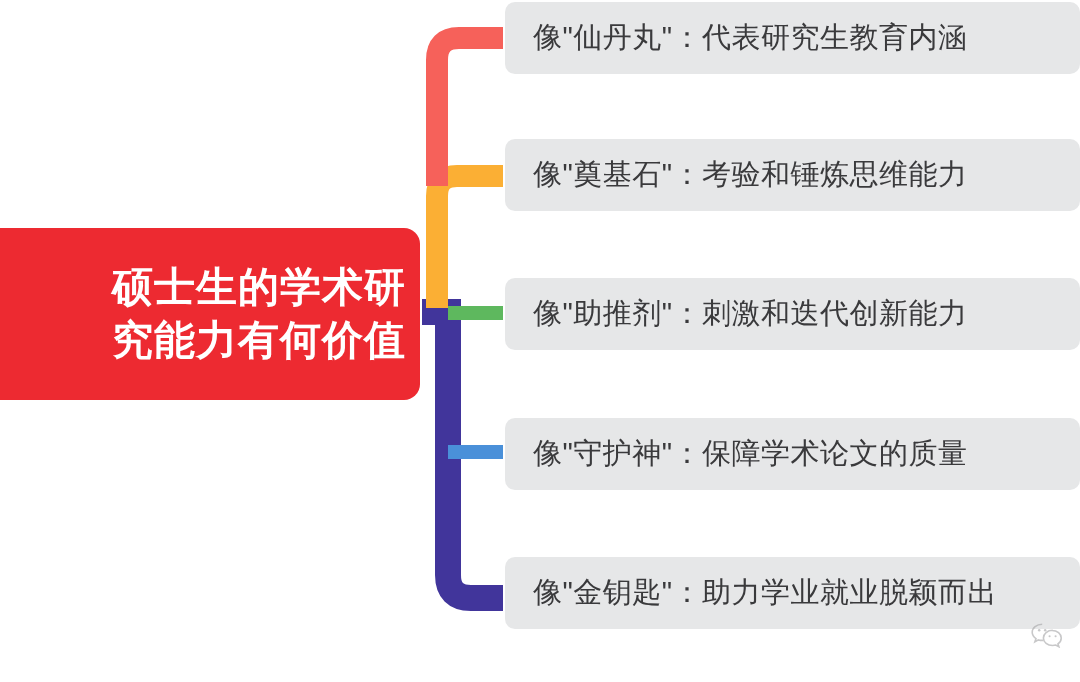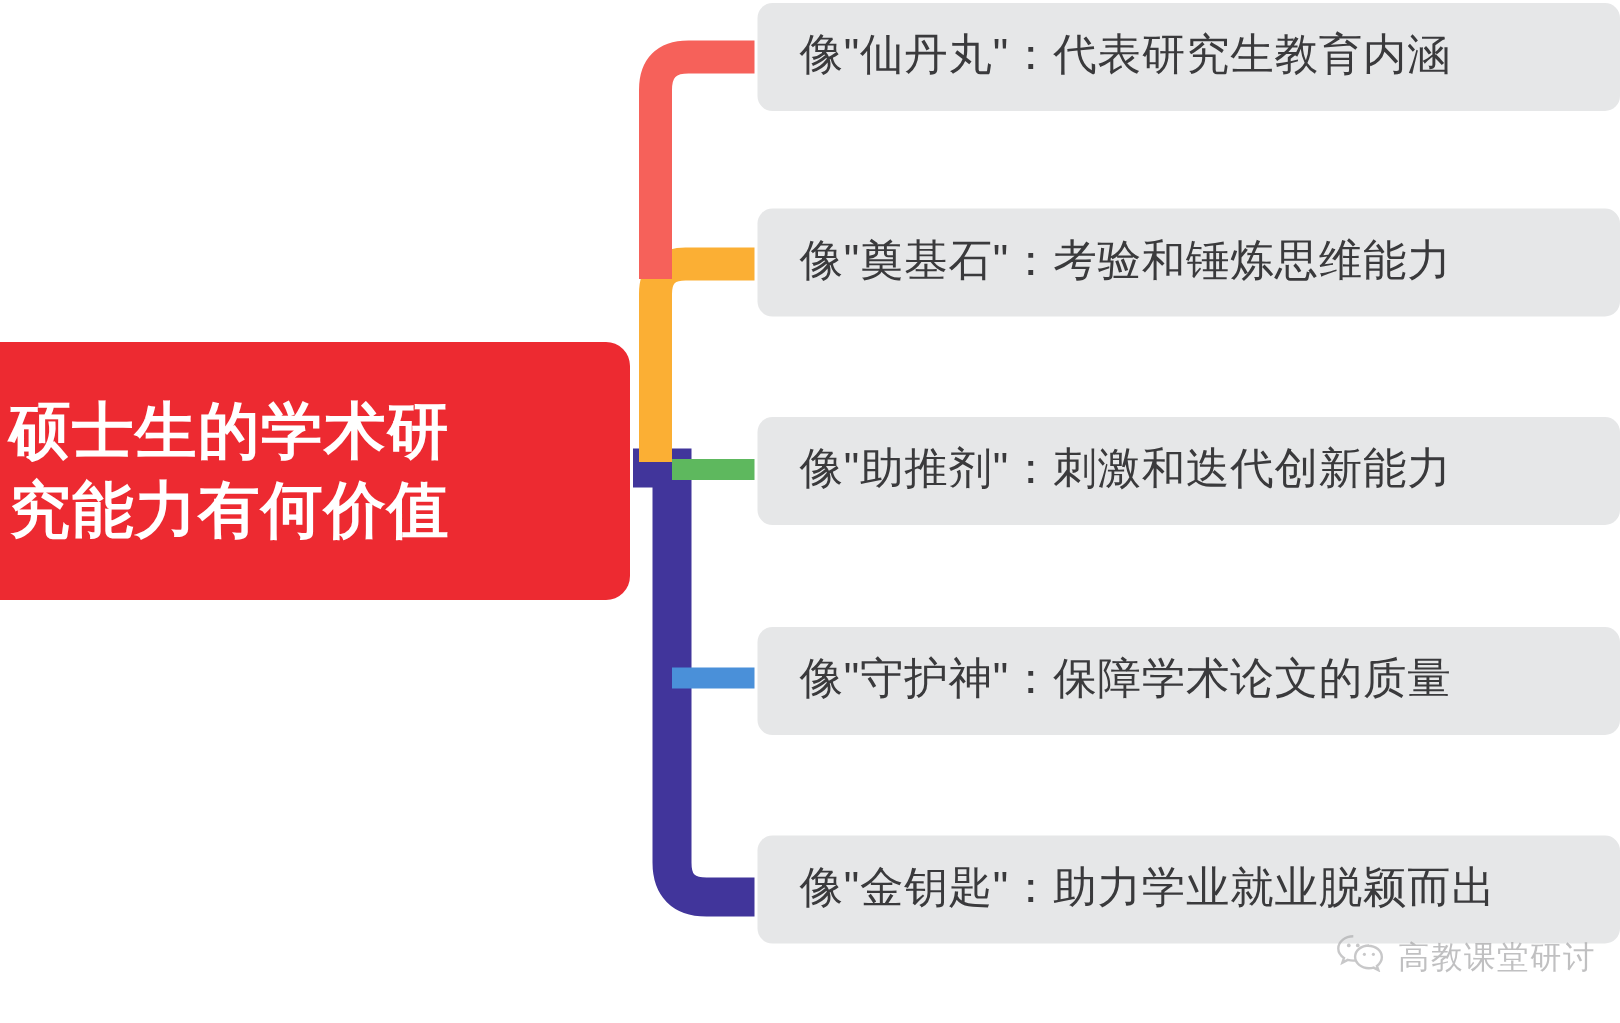--- a/index.html
+++ b/index.html
@@ -23,21 +23,21 @@
     position: absolute;
     left: 0px;
     top: 228px;
     width: 420px;
     height: 172px;
     background: #ED2A31;
     border-radius: 0 16px 16px 0;
     box-sizing: border-box;
     display: flex;
     align-items: center;
-    justify-content: flex-start;
+    justify-content: flex-end;
   }
   #root-node .root-text {
     color: #ffffff;
     font-size: 41px;
     font-weight: bold;
     line-height: 1.30;
     letter-spacing: 1px;
     padding-left: 6px;
     padding-right: 14px;
     white-space: pre-line;
@@ -150,16 +150,15 @@
         <g fill="none" stroke="#a7a7a9" stroke-width="1.6">
           <path d="M12.2 2.2C6.6 2.2 2.2 5.9 2.2 10.3c0 2.5 1.5 4.8 3.8 6.3l-1.1 3.2 3.6-1.9c1.1 0.3 2.3 0.5 3.7 0.5 0.4 0 0.8 0 1.2-0.05"></path>
           <path d="M22.6 8.3c-5.1 0-9.2 3.4-9.2 7.6 0 4.2 4.1 7.6 9.2 7.6 1.1 0 2.1-0.15 3.1-0.45l3.2 1.7-0.95-2.8c2-1.4 3.3-3.5 3.3-5.9 0-4.2-4.1-7.6-9.2-7.6z"></path>
         </g>
         <circle cx="9.2" cy="8.3" r="1.25" fill="#a7a7a9"></circle>
         <circle cx="15.2" cy="8.3" r="1.25" fill="#a7a7a9"></circle>
         <circle cx="19.6" cy="14.2" r="1.05" fill="#a7a7a9"></circle>
         <circle cx="25.6" cy="14.2" r="1.05" fill="#a7a7a9"></circle>
       </svg>
     </span>
-    <span class="wm-text">高教课堂研讨</span>
   </div>
 
 </div>
 
 </body></html>

